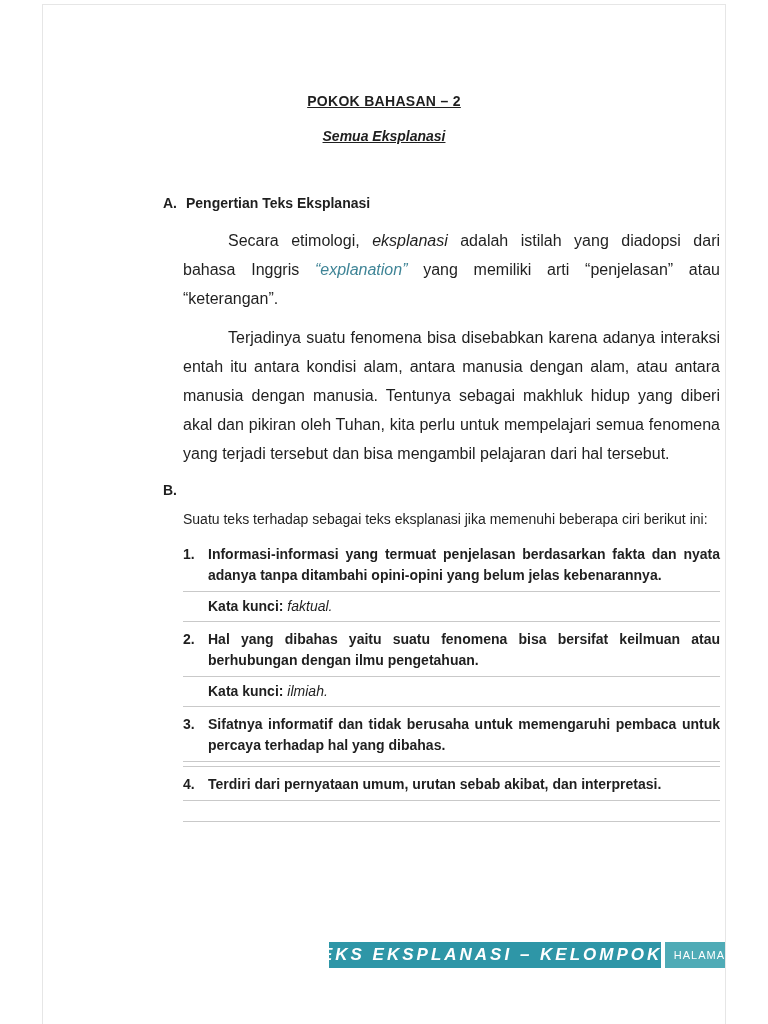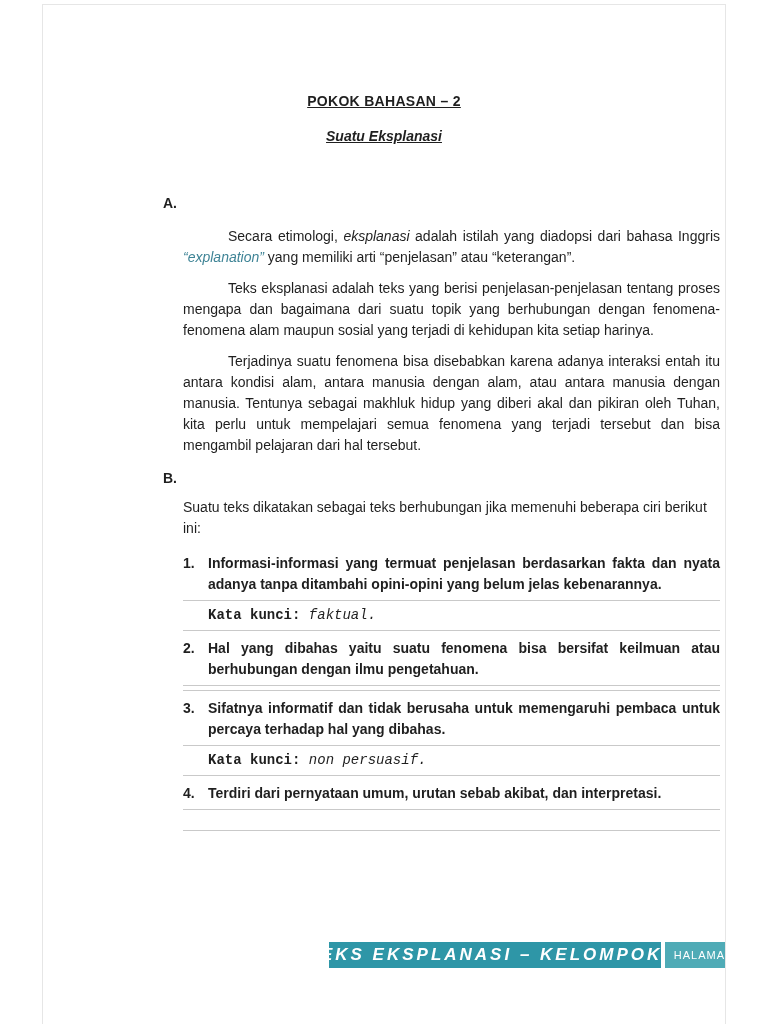--- a/index.html
+++ b/index.html
@@ -16,39 +16,39 @@
   .doc-subtitle { margin-top:19px; font-size:14px; font-weight:bold; font-style:italic; }
   .doc-subtitle .u { text-decoration:underline; }
 
   .content { position:absolute; left:120px; top:188px; width:557px; }
 
   .section-heading { display:flex; font-size:14px; font-weight:bold; line-height:21px; }
   .sec-label { width:23px; flex:0 0 23px; }
 
   p.para {
     margin-left:20px; margin-top:10px;
-    font-size:14px; line-height:21px; text-align:justify;
+    font-size:16px; line-height:29px; text-align:justify;
   }
   p.para.first { margin-top:12px; }
   p.para.indent { text-indent:45px; }
   .it { font-style:italic; }
   .accent { font-style:italic; color:#3f8496; }
 
   .section-b { margin-top:12px; }
   .intro { margin-left:20px; margin-top:8px; font-size:14px; line-height:21px; }
 
   .list { margin-left:20px; margin-top:14px; width:537px; }
   .list-item + .list-item { margin-top:7px; }
   .li-row { display:flex; font-size:14px; line-height:21px; font-weight:bold; }
   .li-num { width:25px; flex:0 0 25px; }
   .li-text { flex:1; text-align:justify; }
   .rule { border-top:1px solid #c9c9c9; height:0; }
   .rule.after-text { margin-top:5px; }
   .rule.after-kw { margin-top:4px; }
-  .kw-row { margin-left:25px; margin-top:4px; font-size:14px; line-height:21px;font-family:Liberation Mono, monospace; }
+  .kw-row { margin-left:25px; margin-top:4px; font-size:14px; line-height:21px; }
   .kw-label { font-weight:bold; }
   .kw-value { font-style:italic; }
   .standalone-rule { margin-top:20px; border-top:1px solid #c9c9c9; height:0; }
 
   .footer-banner {
     position:absolute; left:286px; top:937px; width:332px; height:26px;
     background:#2e96a7; color:#ffffff;
     display:flex; align-items:center; justify-content:center;
     font-size:17px; font-weight:bold; font-style:italic; letter-spacing:3px;
     white-space:nowrap;
@@ -61,41 +61,41 @@
     white-space:nowrap;
   }
 </style>
 </head>
 <body>
 
 <div class="page">
 
   <div class="doc-header">
     <div class="doc-title"><span class="u">POKOK BAHASAN – 2</span></div>
-    <div class="doc-subtitle"><span class="u">Suatu Eksplanasi</span></div>
+    <div class="doc-subtitle"><span class="u">Semua Eksplanasi</span></div>
   </div>
 
   <div class="content">
 
     <div class="section-heading">
       <span class="sec-label">A.</span>
+      <span>Pengertian Teks Eksplanasi</span>
     </div>
 
     <p class="para first indent"><span>Secara etimologi, </span><span class="it">eksplanasi</span><span> adalah istilah yang diadopsi dari bahasa Inggris </span><span class="accent">“explanation”</span><span> yang memiliki arti “penjelasan” atau “keterangan”.</span></p>
 
-    <p class="para indent">Teks eksplanasi adalah teks yang berisi penjelasan-penjelasan tentang proses mengapa dan bagaimana dari suatu topik yang berhubungan dengan fenomena-fenomena alam maupun sosial yang terjadi di kehidupan kita setiap harinya.</p>
 
     <p class="para indent">Terjadinya suatu fenomena bisa disebabkan karena adanya interaksi entah itu antara kondisi alam, antara manusia dengan alam, atau antara manusia dengan manusia. Tentunya sebagai makhluk hidup yang diberi akal dan pikiran oleh Tuhan, kita perlu untuk mempelajari semua fenomena yang terjadi tersebut dan bisa mengambil pelajaran dari hal tersebut.</p>
 
 
     <div class="section-heading section-b">
       <span class="sec-label">B.</span>
     </div>
 
-    <div class="intro">Suatu teks dikatakan sebagai teks berhubungan jika memenuhi beberapa ciri berikut ini:</div>
+    <div class="intro">Suatu teks terhadap sebagai teks eksplanasi jika memenuhi beberapa ciri berikut ini:</div>
 
     <div class="list">
 
       <div class="list-item">
         <div class="li-row">
           <span class="li-num">1.</span>
           <span class="li-text">Informasi-informasi yang termuat penjelasan berdasarkan fakta dan nyata adanya tanpa ditambahi opini-opini yang belum jelas kebenarannya.</span>
         </div>
         <div class="rule after-text"></div>
         <div class="kw-row">
@@ -104,33 +104,33 @@
         </div>
         <div class="rule after-kw"></div>
       </div>
 
       <div class="list-item">
         <div class="li-row">
           <span class="li-num">2.</span>
           <span class="li-text">Hal yang dibahas yaitu suatu fenomena bisa bersifat keilmuan atau berhubungan dengan ilmu pengetahuan.</span>
         </div>
         <div class="rule after-text"></div>
+        <div class="kw-row">
+          <span class="kw-label">Kata kunci:</span>
+          <span> </span><span class="kw-value">ilmiah.</span>
+        </div>
         <div class="rule after-kw"></div>
       </div>
 
       <div class="list-item">
         <div class="li-row">
           <span class="li-num">3.</span>
           <span class="li-text">Sifatnya informatif dan tidak berusaha untuk memengaruhi pembaca untuk percaya terhadap hal yang dibahas.</span>
         </div>
         <div class="rule after-text"></div>
-        <div class="kw-row">
-          <span class="kw-label">Kata kunci:</span>
-          <span> </span><span class="kw-value">non persuasif.</span>
-        </div>
         <div class="rule after-kw"></div>
       </div>
 
       <div class="list-item">
         <div class="li-row">
           <span class="li-num">4.</span>
           <span class="li-text">Terdiri dari pernyataan umum, urutan sebab akibat, dan interpretasi.</span>
         </div>
         <div class="rule after-text"></div>
       </div>

